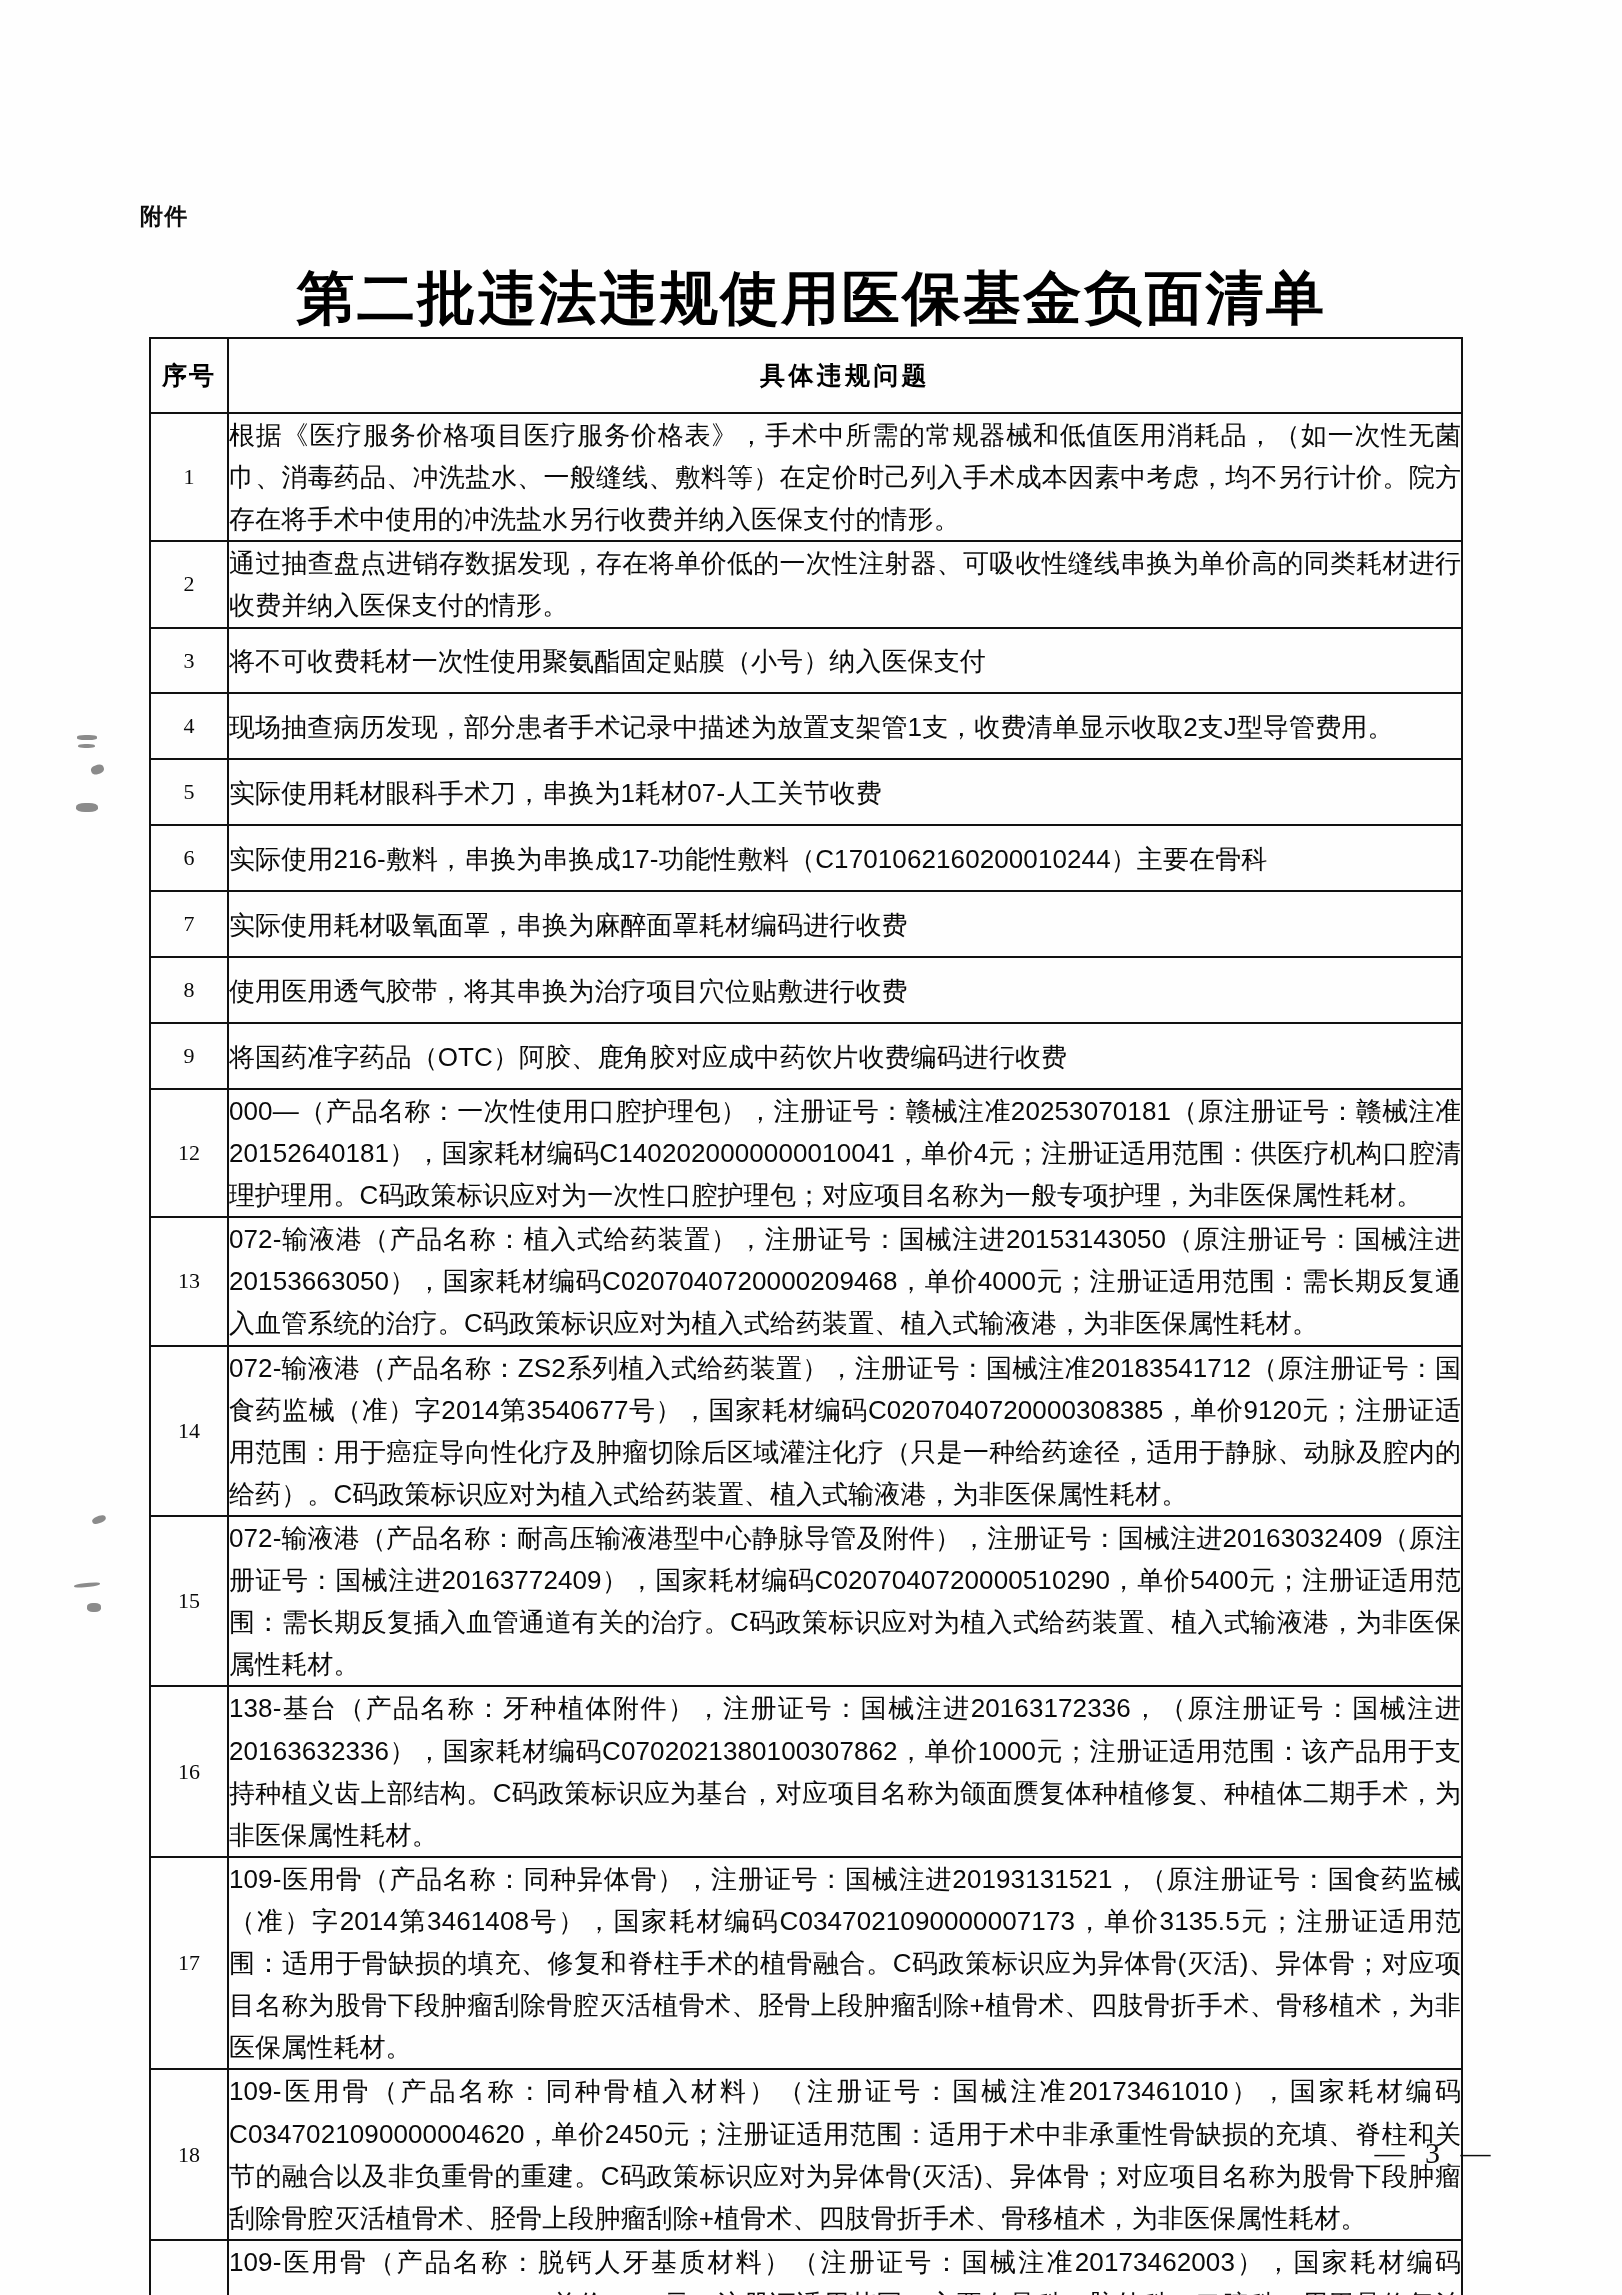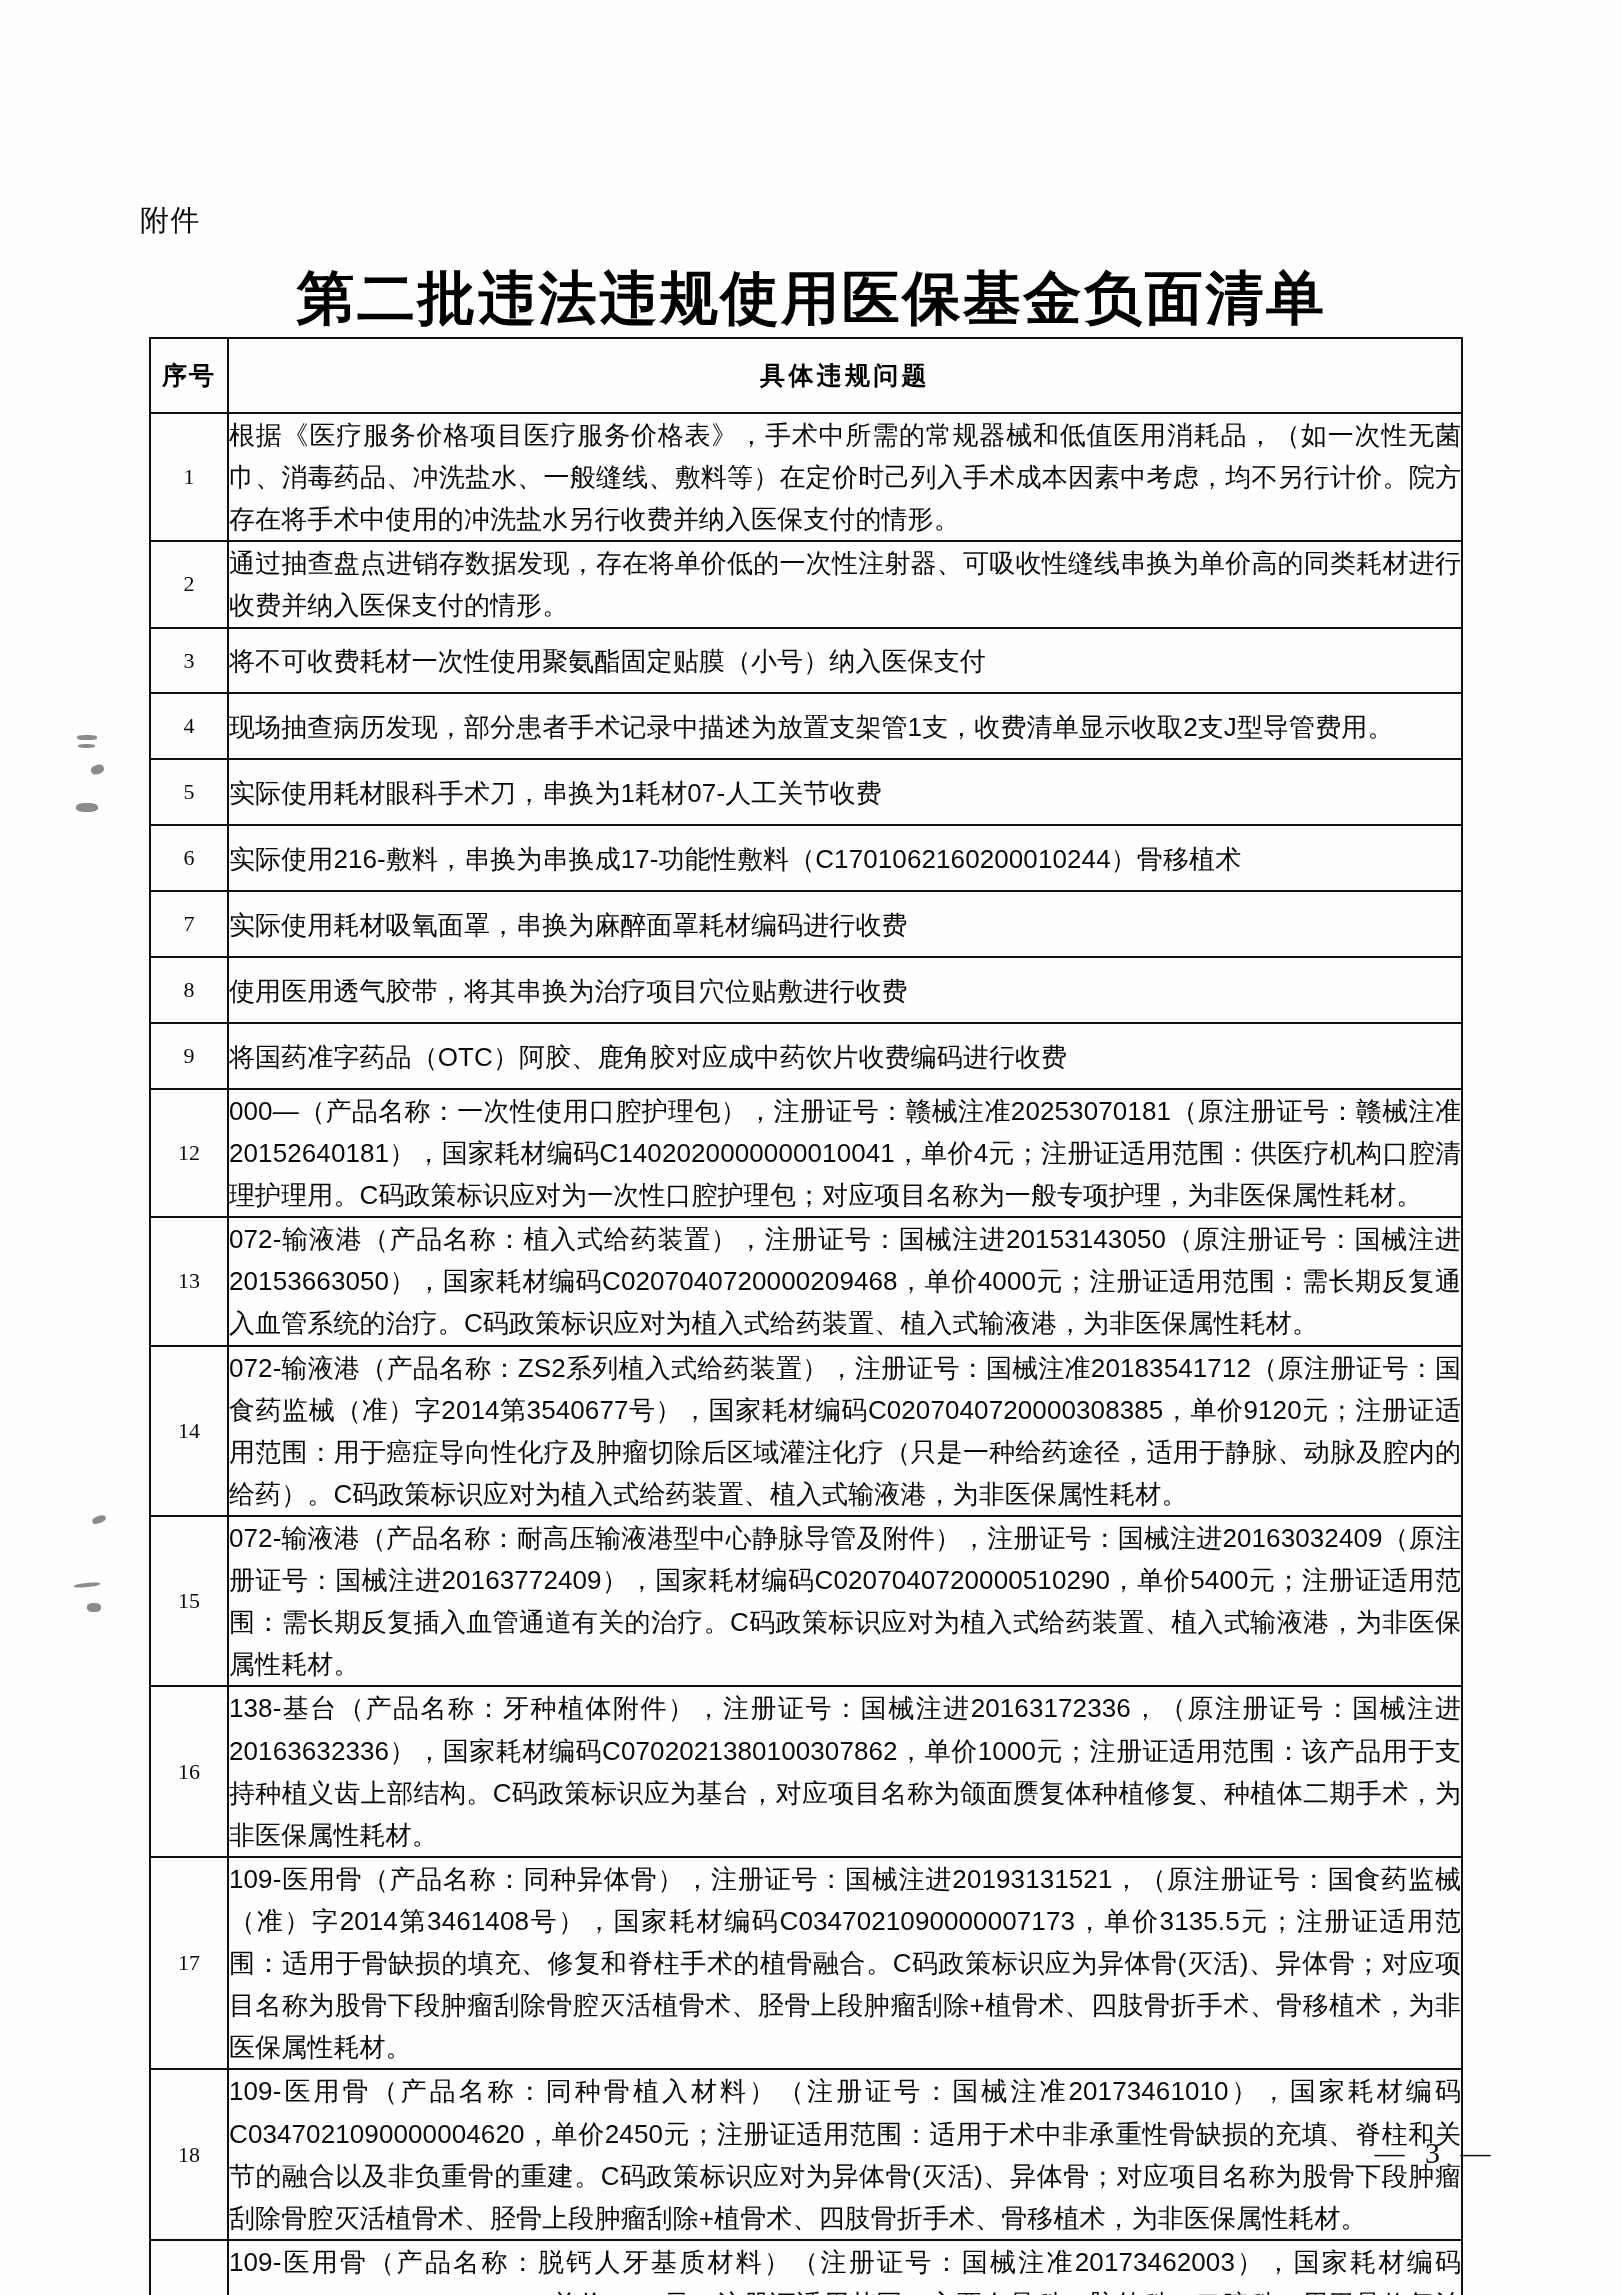--- a/index.html
+++ b/index.html
@@ -26,23 +26,23 @@
   .scan-smudge {
     position: absolute;
     background: #2b2b2b;
     opacity: 0.55;
     border-radius: 40%;
   }
   .attachment-label {
     position: absolute;
     left: 140px;
     top: 201px;
-    font-size: 29px;
-    font-family: "Liberation Sans", "DejaVu Sans", sans-serif;
-    font-weight: 400;
+    font-size: 23px;
+    font-family: "Liberation Sans", "DejaVu Sans", sans-serif;
+    font-weight: 700;
     letter-spacing: 1.3px;
     color: #0d0d0d;
   }
   .doc-title {
     position: absolute;
     left: 0;
     top: 260px;
     width: 1623px;
     text-align: center;
     font-size: 58px;
@@ -153,21 +153,21 @@
       <tr class="short">
         <td class="no-cell">4</td>
         <td class="body-cell">现场抽查病历发现，部分患者手术记录中描述为放置支架管1支，收费清单显示收取2支J型导管费用。</td>
       </tr>
       <tr class="short">
         <td class="no-cell">5</td>
         <td class="body-cell">实际使用耗材眼科手术刀，串换为1耗材07-人工关节收费</td>
       </tr>
       <tr class="short">
         <td class="no-cell">6</td>
-        <td class="body-cell">实际使用216-敷料，串换为串换成17-功能性敷料（C1701062160200010244）骨移植术</td>
+        <td class="body-cell">实际使用216-敷料，串换为串换成17-功能性敷料（C1701062160200010244）主要在骨科</td>
       </tr>
       <tr class="short">
         <td class="no-cell">7</td>
         <td class="body-cell">实际使用耗材吸氧面罩，串换为麻醉面罩耗材编码进行收费</td>
       </tr>
       <tr class="short">
         <td class="no-cell">8</td>
         <td class="body-cell">使用医用透气胶带，将其串换为治疗项目穴位贴敷进行收费</td>
       </tr>
       <tr class="short">

